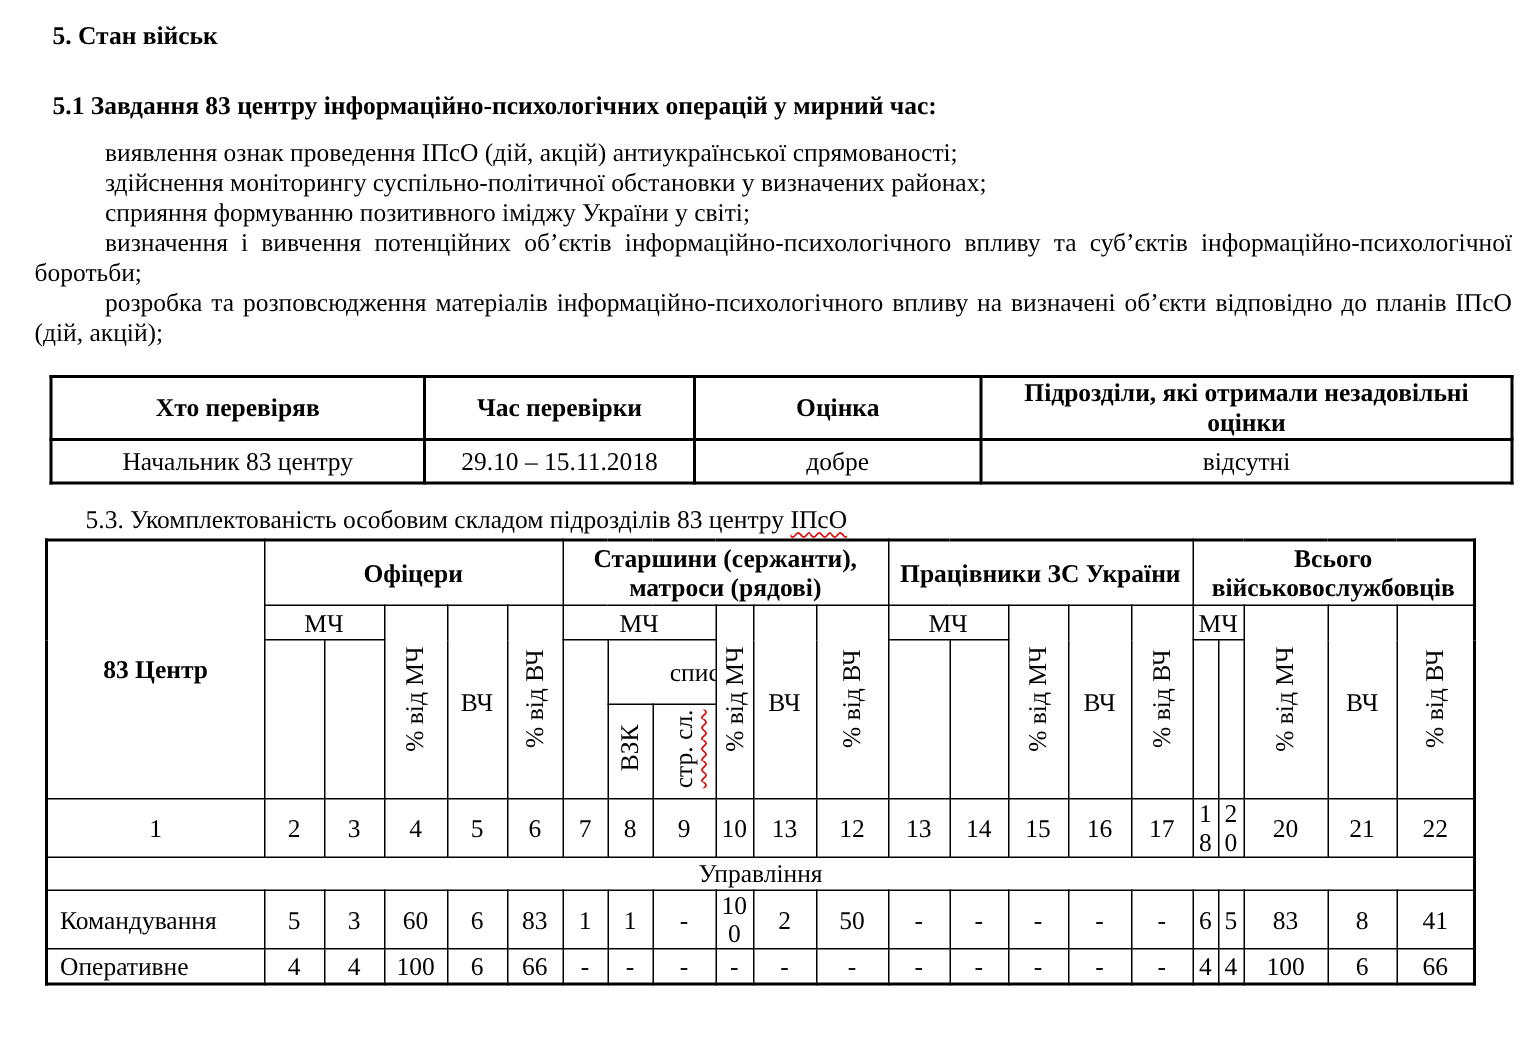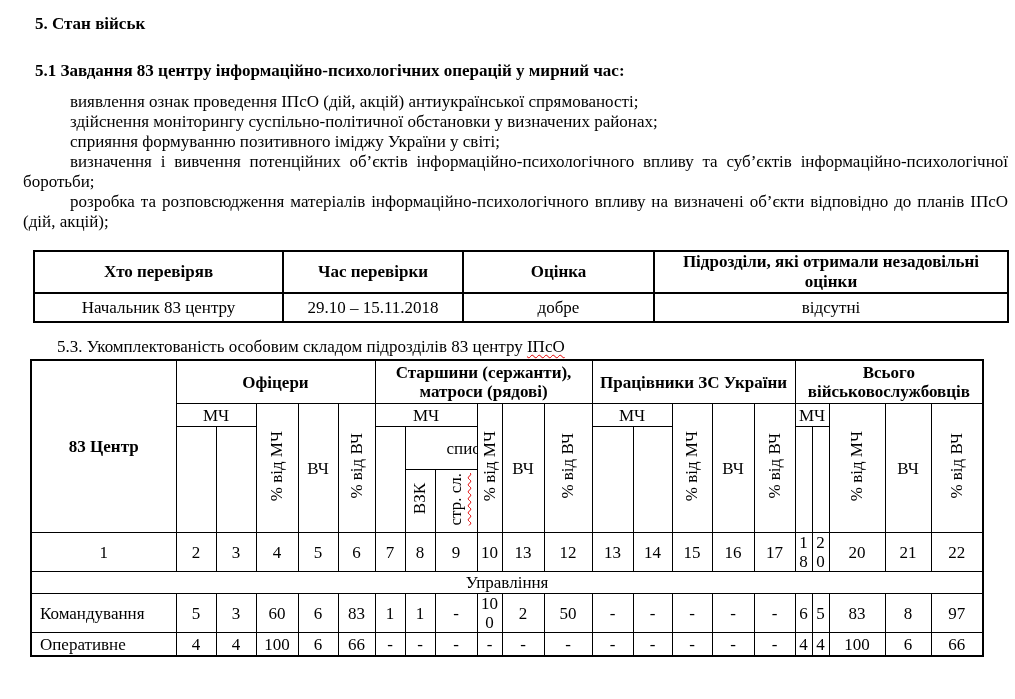--- a/index.html
+++ b/index.html
@@ -194,21 +194,21 @@
       <td class="wb">50</td>
       <td class="wb">-</td>
       <td class="wb">-</td>
       <td class="wb">-</td>
       <td class="wb">-</td>
       <td class="wb">-</td>
       <td class="wb">6</td>
       <td class="wb">5</td>
       <td class="wb">83</td>
       <td class="wb">8</td>
-      <td class="wb">97</td>
+      <td class="wb">41</td>
     </tr>
 
     <tr class="r8">
       <td class="lbl">Оперативне</td>
       <td class="wb">4</td>
       <td class="wb">4</td>
       <td class="wb">100</td>
       <td class="wb">6</td>
       <td class="wb">66</td>
       <td class="wb">-</td>

